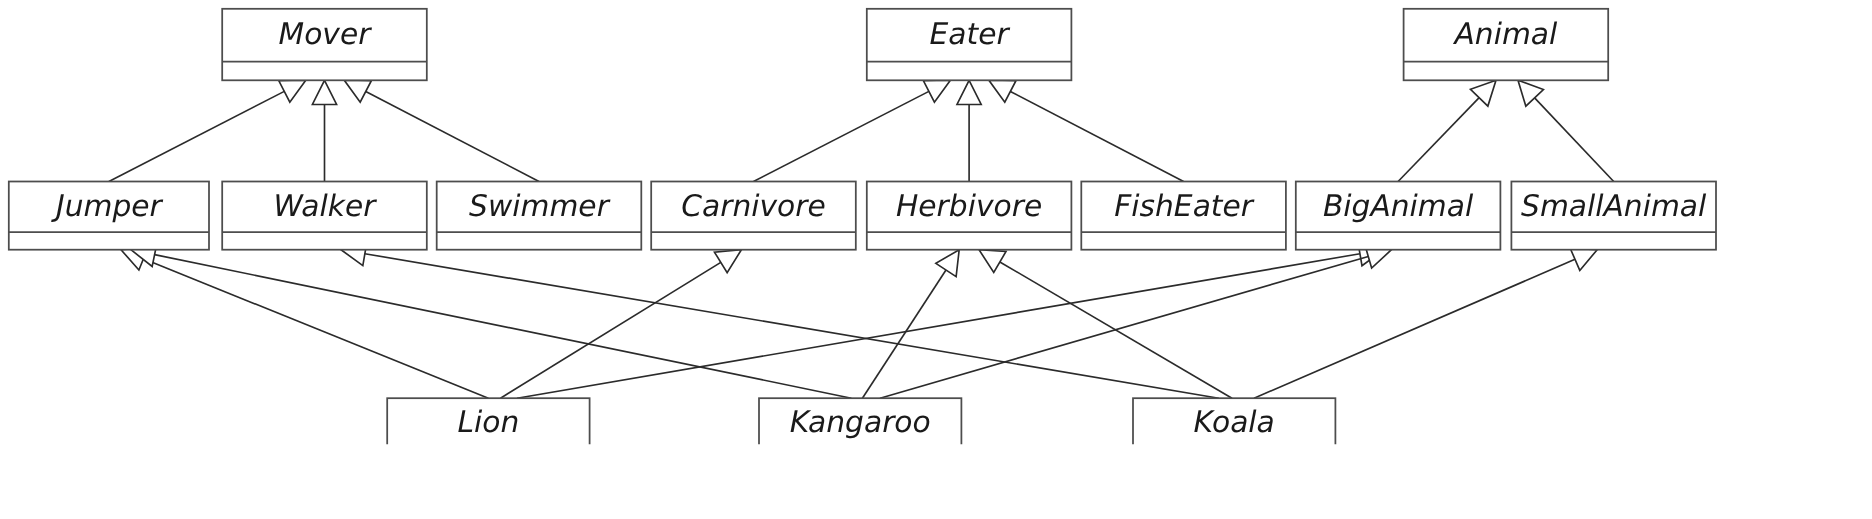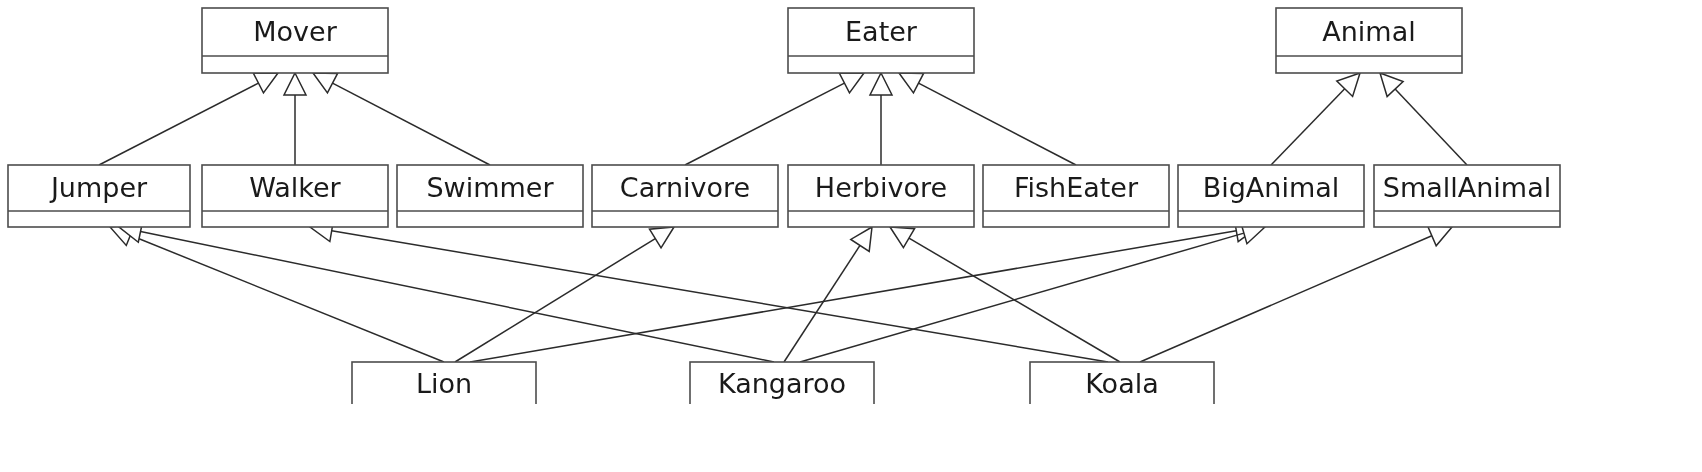--- a/index.html
+++ b/index.html
@@ -9,20 +9,21 @@
   }
   body {
     font-family: "DejaVu Sans", "Liberation Sans", sans-serif;
   }
   #diagram-root {
     position: relative;
     width: 1702px;
     height: 404px;
     background: #ffffff;
     overflow: hidden;
+    font-style: italic;
   }
   svg#uml-canvas {
     display: block;
     width: 1702px;
     height: 472px;
   }
   .cls-box {
     fill: #ffffff;
     stroke: #4d4d4d;
     stroke-width: 1.6;

